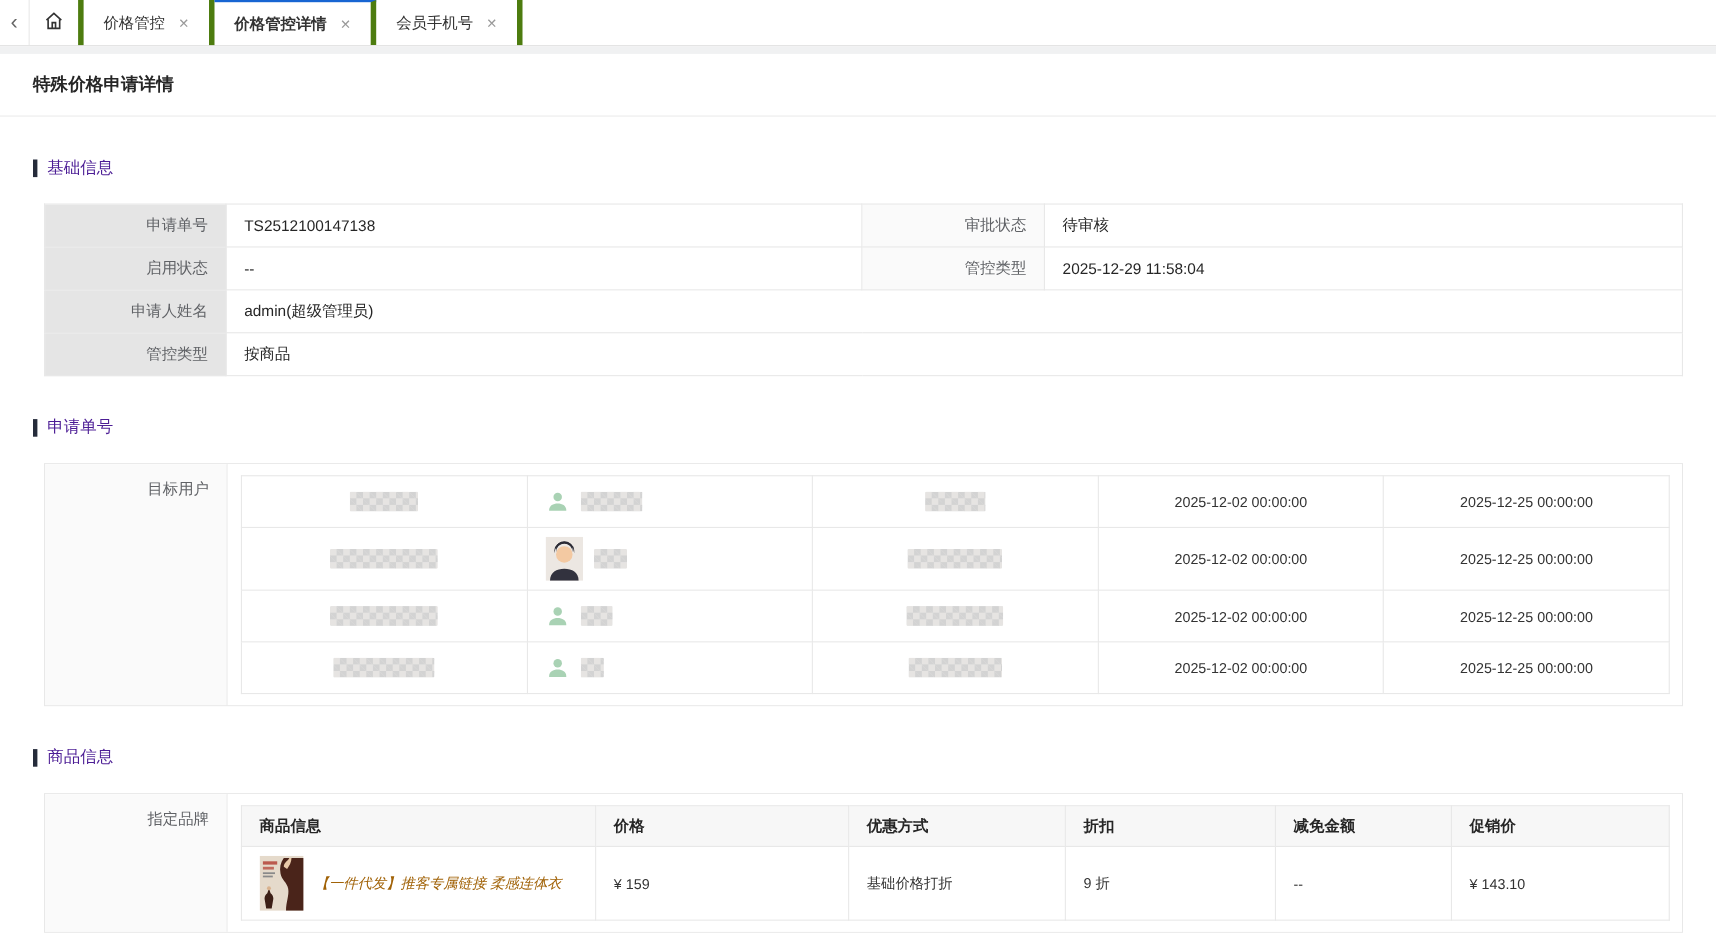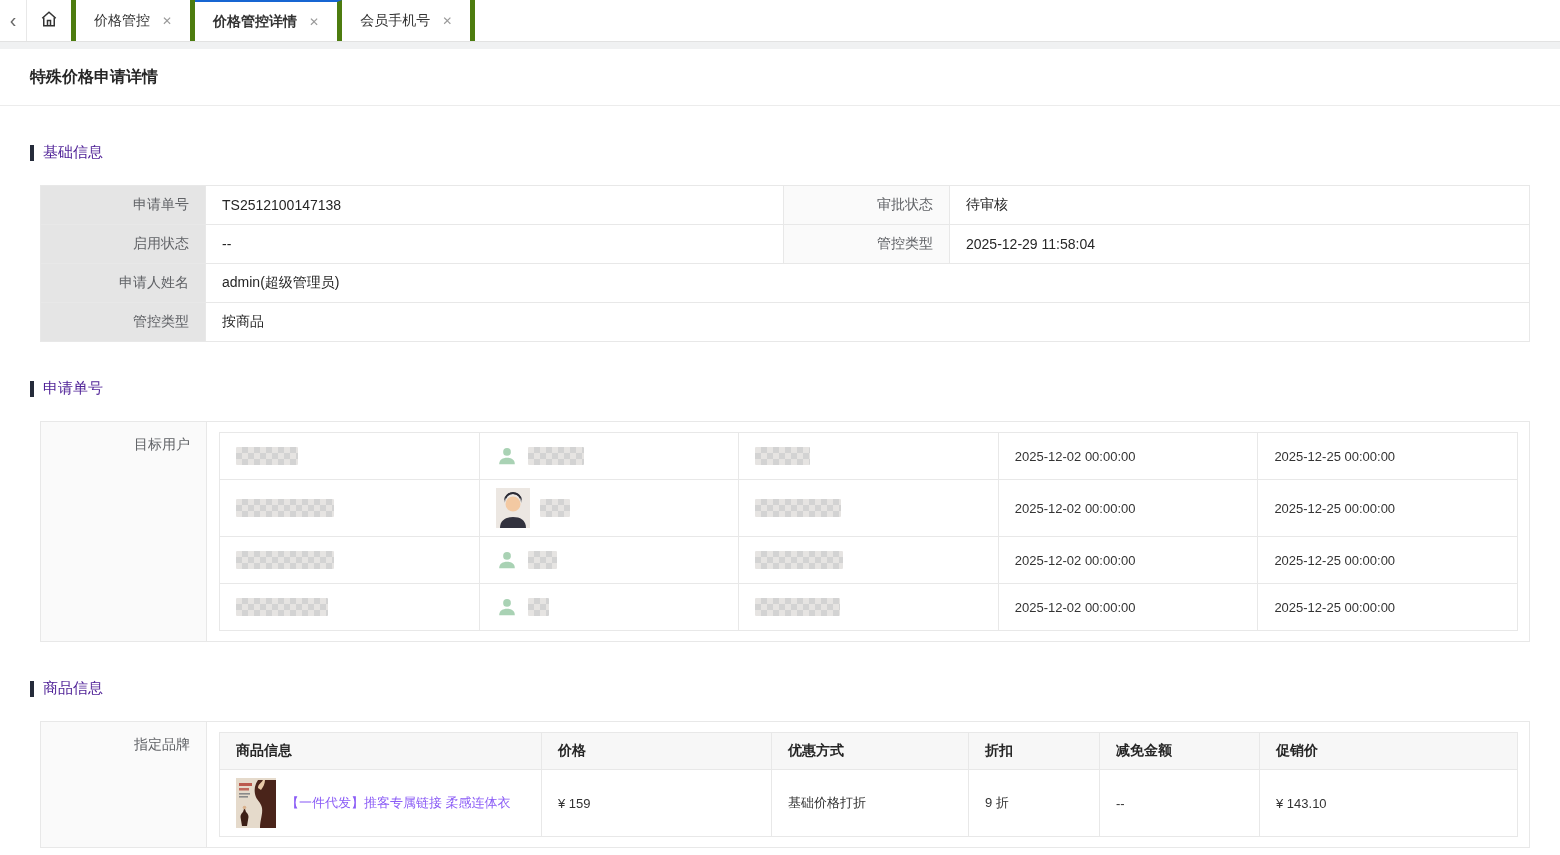--- a/index.html
+++ b/index.html
@@ -43,43 +43,43 @@
   .group-label { width:166px; background:#fafafa; border-right:1px solid #e8e8e8;
     text-align:right; padding:14px 16px 0 0; font-size:14px; color:#606266; flex:0 0 166px; }
   .group-body { flex:1; background:#fff; padding:10px 11px 10px 12px; }
 
   .inner-table { width:100%; table-layout:fixed; }
   .inner-table th { background:#f7f7f7; border:1px solid #e8e8e8; font-size:14px;
     font-weight:bold; color:#262626; text-align:left; padding:9px 16px; }
   .inner-table td { border:1px solid #e8e8e8; font-size:13px; color:#333;
     text-align:left; padding:8px 16px; }
 
-  .member-table td { height:47px; }
+  .member-table td { height:47px;text-align:center; }
   .member-table .c1{width:307px}.member-table .c2{width:313px}
   .member-table .c3{width:155px}.member-table .c4{width:261px}
 
   .prod-table td { height:65px; }
   .prod-table .p1{width:322px}.prod-table .p2{width:230px}.prod-table .p3{width:197px}
-  .prod-table .p4{width:131px}.prod-table .p5{width:160px}
+  .prod-table .p4{width:191px}.prod-table .p5{width:160px}
 
   
   .px-block { display:inline-block; height:18px; vertical-align:middle; border-radius:1px;
     background-image:
       linear-gradient(45deg,#c9c9c9 25%,transparent 25%,transparent 75%,#c9c9c9 75%),
       linear-gradient(45deg,#c9c9c9 25%,#e0dedc 25%,#e0dedc 75%,#c9c9c9 75%);
     background-size:12px 12px; background-position:0 0,6px 6px; opacity:.8;
     filter:blur(.4px); }
 
   .nick-cell { display:flex; align-items:center; gap:10px; }
   .avatar-generic { width:22px; height:22px; flex:0 0 22px; }
   .avatar-photo { width:34px; height:40px; flex:0 0 34px; }
 
   .prod-cell { display:flex; align-items:center; gap:10px; }
   .prod-img { width:40px; height:50px; flex:0 0 40px; }
-  .prod-name { font-size:13px; color:#8b5cf6; }
+  .prod-name { font-size:13px; color:#a16207;font-style:italic; }
 </style>
 </head>
 <body>
 
 <div class="tabbar">
   <div class="tab-back">
     <span>‹</span>
   </div>
   <div class="tab tab-home">
     <span>

